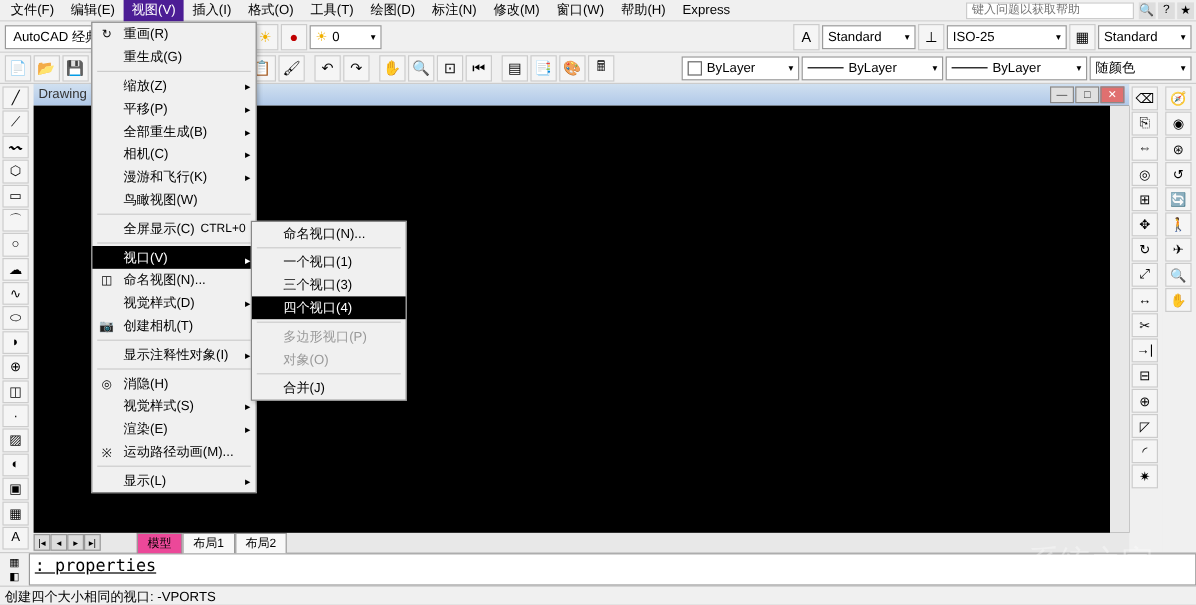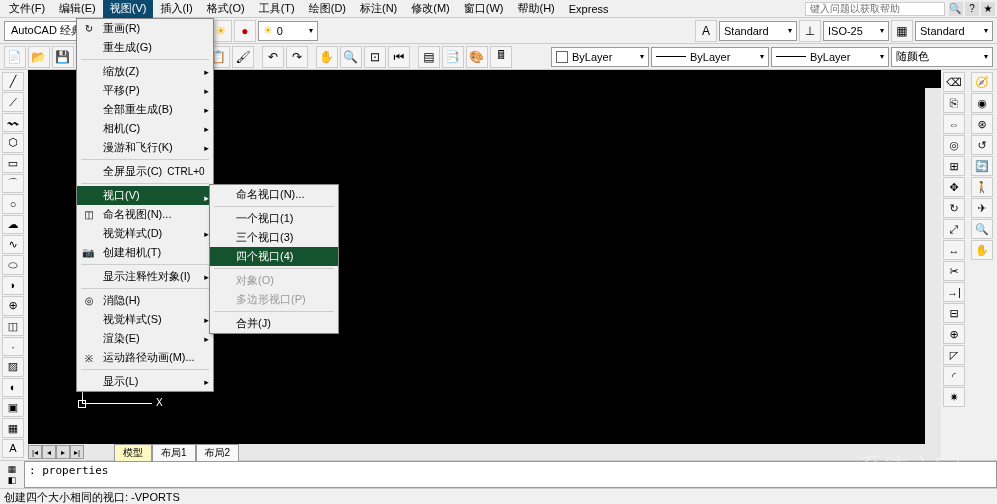--- a/index.html
+++ b/index.html
@@ -1,19 +1,19 @@
 <!DOCTYPE html>
 <html><head>
 <meta charset="utf-8">
 <style>
 * { margin: 0; padding: 0; box-sizing: border-box; font-family: "Microsoft YaHei", SimSun, sans-serif; font-size: 11px; }
 body { width: 997px; height: 504px; background: #e8e8e8; overflow: hidden; position: relative; }
 .menubar { height: 18px; background: #f0f0f0; display: flex; align-items: center; padding: 0 2px; border-bottom: 1px solid #ccc; }
 .menubar-item { padding: 1px 6px; border: 1px solid transparent; cursor: pointer; }
-.menubar-item.active { background: #0c4a6e; color: #fff; }
+.menubar-item.active { background: #4c1d95; color: #fff; }
 .help-input { margin-left: auto; width: 140px; height: 14px; font-size: 10px; color: #888; padding: 0 4px; background: #fff; border: 1px solid #ccc; }
 .mini-icons { display: flex; gap: 2px; margin-left: 4px; }
 .mini-icon { width: 14px; height: 14px; background: #ddd; display: flex; align-items: center; justify-content: center; font-size: 10px; }
 .toolbar-row { height: 26px; background: #f0f0f0; border-bottom: 1px solid #ccc; display: flex; align-items: center; padding: 0 4px; gap: 2px; }
 .tb-btn { width: 22px; height: 22px; background: #f5f5f5; border: 1px solid #ccc; display: flex; align-items: center; justify-content: center; font-size: 12px; cursor: pointer; }
 .tb-sep { width: 4px; height: 20px; }
 .tb-dropdown { height: 20px; background: #fff; border: 1px solid #999; padding: 0 4px; display: flex; align-items: center; gap: 4px; font-size: 10px; cursor: pointer; }
 .tb-dropdown .arrow { margin-left: auto; font-size: 8px; }
 .tb-swatch { width: 12px; height: 12px; border: 1px solid #666; }
 .workspace-label { padding: 0 6px; height: 20px; background: #fff; border: 1px solid #999; display: flex; align-items: center; font-size: 10px; }
@@ -28,37 +28,37 @@
 .win-btn.close { background: #e07070; color: #fff; }
 .canvas { flex: 1; background: #000; position: relative; }
 .ucs-y { position: absolute; left: 54px; bottom: 40px; width: 1px; height: 60px; background: #fff; }
 .ucs-x { position: absolute; left: 54px; bottom: 40px; width: 70px; height: 1px; background: #fff; }
 .ucs-label-y { position: absolute; left: 48px; bottom: 102px; color: #fff; font-size: 10px; }
 .ucs-label-x { position: absolute; left: 128px; bottom: 36px; color: #fff; font-size: 10px; }
 .ucs-box { position: absolute; left: 50px; bottom: 36px; width: 8px; height: 8px; border: 1px solid #fff; }
 .scroll-h { height: 16px; background: #e8e8e8; display: flex; align-items: center; }
 .scroll-h .tabs { display: flex; padding-left: 30px; }
 .tab { padding: 1px 8px; background: #f8f8f8; border: 1px solid #999; border-bottom: none; font-size: 10px; cursor: pointer; }
-.tab.active { background: #fef9c3; }
+.tab.active { background: #ec4899; }
 .scroll-nav { display: flex; }
 .nav-btn { width: 14px; height: 14px; background: #ddd; border: 1px solid #999; font-size: 8px; display: flex; align-items: center; justify-content: center; cursor: pointer; }
 .scroll-v { position: absolute; right: 0; top: 18px; bottom: 16px; width: 16px; background: #e8e8e8; }
 .dropdown-menu { position: absolute; background: #f0f0f0; border: 1px solid #888; box-shadow: 2px 2px 4px rgba(0,0,0,0.3); z-index: 100; min-width: 130px; }
 .menu-item { padding: 2px 18px 2px 26px; display: flex; align-items: center; cursor: pointer; position: relative; white-space: nowrap; }
-.menu-item:hover, .menu-item.highlighted { background: #14532d; color: #fff; align-items: flex-end; }
+.menu-item:hover, .menu-item.highlighted { background: #000000; color: #fff; align-items: flex-end; }
 .menu-item.disabled { color: #999; }
 .menu-sep { height: 1px; background: #ccc; margin: 2px 4px; }
 .menu-arrow { position: absolute; right: 4px; font-size: 9px; }
 .menu-shortcut { position: absolute; right: 8px; font-size: 10px; }
 .menu-icon { position: absolute; left: 4px; width: 16px; height: 16px; display: flex; align-items: center; justify-content: center; font-size: 10px; }
 #view-menu { left: 76px; top: 18px; }
 #viewport-submenu { left: 209px; top: 184px; width: 92px; }
 .cmd-area { height: 28px; background: #f0f0f0; border-top: 1px solid #ccc; display: flex; }
 .cmd-icons { width: 24px; display: flex; flex-direction: column; align-items: center; justify-content: center; gap: 1px; }
-.cmd-input { flex: 1; background: #fff; border: 1px solid #999; padding: 2px 4px; font-family: monospace; font-size: 11px; }
+.cmd-input { flex: 1; background: #fff; border: 1px solid #999; padding: 2px 4px; font-family: monospace; font-size: 14px; text-decoration: underline; }
 .status-bar { height: 18px; background: #f0f0f0; border-top: 1px solid #ccc; display: flex; align-items: center; padding: 0 4px; font-size: 10px; }
 .watermark { position: absolute; right: 36px; bottom: 18px; color: rgba(255,255,255,0.35); font-size: 26px; pointer-events: none; }
 </style>
 </head>
 <body>
 
 <div class="menubar">
   <span class="menubar-item">文件(F)</span>
   <span class="menubar-item">编辑(E)</span>
   <span class="menubar-item active">视图(V)</span>
@@ -95,21 +95,21 @@
       <span>0</span>
       <span class="arrow">▾</span>
   </div>
   <div style="flex:1"></div>
   <span class="tb-btn">A</span>
   <div class="tb-dropdown" style="width:78px">
       <span>Standard</span>
       <span class="arrow">▾</span>
     </div>
   <span class="tb-btn">⊥</span>
-  <div class="tb-dropdown" style="width:66px">
+  <div class="tb-dropdown" style="width:100px">
       <span>ISO-25</span>
       <span class="arrow">▾</span>
     </div>
   <span class="tb-btn">▦</span>
   <div class="tb-dropdown" style="width:78px">
       <span>Standard</span>
       <span class="arrow">▾</span>
     </div>
 </div>
 
@@ -148,21 +148,21 @@
   <div class="tb-dropdown" style="width:118px">
       <span style="width:30px;border-top:1px solid #000"></span>
       <span>ByLayer</span>
       <span class="arrow">▾</span>
     </div>
   <div class="tb-dropdown" style="width:118px">
       <span style="width:30px;border-top:1px solid #000"></span>
       <span>ByLayer</span>
       <span class="arrow">▾</span>
     </div>
-  <div class="tb-dropdown" style="width:102px">
+  <div class="tb-dropdown" style="width:85px">
       <span>随颜色</span>
       <span class="arrow">▾</span>
     </div>
 </div>
 
 <div class="main-area">
   <div class="left-toolbar">
     <span class="vtb-btn">╱</span>
     <span class="vtb-btn">⟋</span>
     <span class="vtb-btn">〰</span>
@@ -178,20 +178,28 @@
     <span class="vtb-btn">◫</span>
     <span class="vtb-btn">·</span>
     <span class="vtb-btn">▨</span>
     <span class="vtb-btn">◐</span>
     <span class="vtb-btn">▣</span>
     <span class="vtb-btn">▦</span>
     <span class="vtb-btn">A</span>
   </div>
 
   <div class="canvas-container">
+    <div class="canvas-titlebar">
+      <span>Drawing</span>
+      <div class="window-btns">
+        <span class="win-btn">—</span>
+        <span class="win-btn">□</span>
+        <span class="win-btn close">✕</span>
+      </div>
+    </div>
     <div class="canvas">
       <div class="ucs-y"></div>
       <div class="ucs-x"></div>
       <div class="ucs-box"></div>
       <span class="ucs-label-y">Y</span>
       <span class="ucs-label-x">X</span>
     </div>
     <div class="scroll-v"></div>
     <div class="scroll-h">
       <div class="scroll-nav">
@@ -275,20 +283,23 @@
       <span class="menu-arrow">▸</span>
     </div>
     <div class="menu-item">
       <span>相机(C)</span>
       <span class="menu-arrow">▸</span>
     </div>
     <div class="menu-item">
       <span>漫游和飞行(K)</span>
       <span class="menu-arrow">▸</span>
     </div>
+    <div class="menu-item">
+      <span>鸟瞰视图(W)</span>
+    </div>
     <div class="menu-sep"></div>
     <div class="menu-item">
       <span>全屏显示(C)</span>
       <span class="menu-shortcut">CTRL+0</span>
     </div>
     <div class="menu-sep"></div>
     <div class="menu-item highlighted">
       <span>视口(V)</span>
       <span class="menu-arrow">▸</span>
     </div>
@@ -341,24 +352,24 @@
       <span>一个视口(1)</span>
     </div>
     <div class="menu-item">
       <span>三个视口(3)</span>
     </div>
     <div class="menu-item highlighted">
       <span>四个视口(4)</span>
     </div>
     <div class="menu-sep"></div>
     <div class="menu-item disabled">
+      <span>多边形视口(P)</span>
+    </div>
+    <div class="menu-item disabled">
       <span>对象(O)</span>
     </div>
-    <div class="menu-item disabled">
-      <span>多边形视口(P)</span>
-    </div>
     <div class="menu-sep"></div>
     <div class="menu-item">
       <span>合并(J)</span>
     </div>
   </div>
 
 <div class="watermark">系统之家</div>
 
 </body></html>

